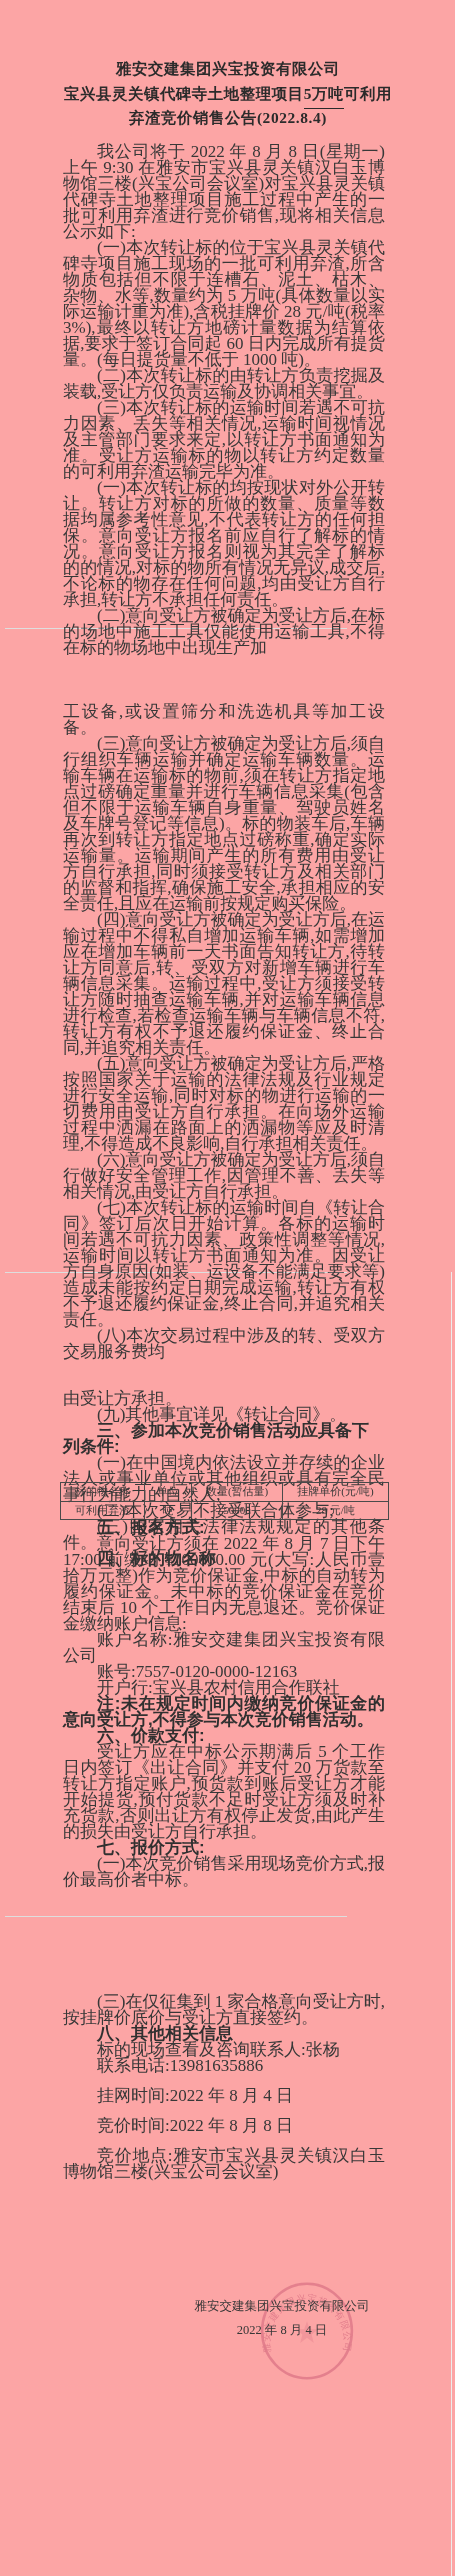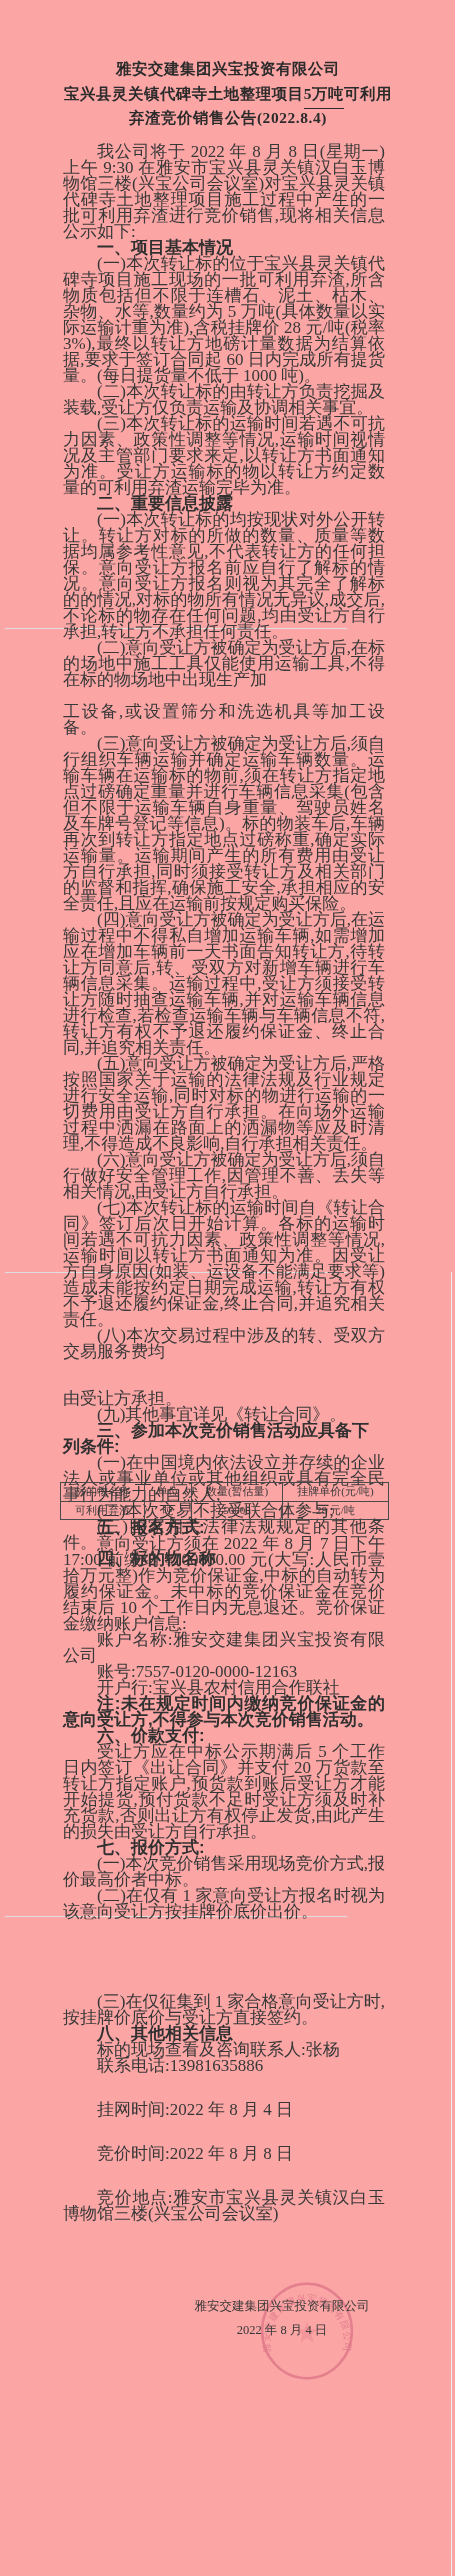--- a/index.html
+++ b/index.html
@@ -58,21 +58,21 @@
     font-weight:bold;
     font-family:"Liberation Sans","DejaVu Sans",sans-serif;
     color:#303030;
     text-align:left;
   }
   .body-block p.n{
     font-weight:bold;
     font-family:"Liberation Sans","DejaVu Sans",sans-serif;
     color:#303030;
   }
-  .body-block p.sp{ margin-top:28px; }
+  .body-block p.sp{ margin-top:14px; }
   #p1{ top:144px; }
   #p2{ top:704px; }
   #p3a{ top:1346px;margin-top:45px; }
   #p3b{ top:1520px; }
   #p4{ top:1994px; }
   .subject-table{
     position:absolute;
     top:1482px;
     left:60px;
     width:329px;
@@ -124,25 +124,23 @@
   <div class="scan-edge" style="top:1272px;height:1304px"></div>
 
   <div class="title-block">
     <div>雅安交建集团兴宝投资有限公司</div>
     <div><span>宝兴县灵关镇代碑寺土地整理项目</span><span class="u">5万吨</span><span>可利用</span></div>
     <div>弃渣竞价销售公告(2022.8.4)</div>
   </div>
 
   <div id="p1" class="body-block">
       <p class="p">我公司将于 2022 年 8 月 8 日(星期一)上午 9:30 在雅安市宝兴县灵关镇汉白玉博物馆三楼(兴宝公司会议室)对宝兴县灵关镇代碑寺土地整理项目施工过程中产生的一批可利用弃渣进行竞价销售,现将相关信息公示如下:</p>
-      <p class="h">一、项目基本情况</p>
       <p class="p">(一)本次转让标的位于宝兴县灵关镇代碑寺项目施工现场的一批可利用弃渣,所含物质包括但不限于连槽石、泥土、枯木、杂物、水等,数量约为 5 万吨(具体数量以实际运输计重为准),含税挂牌价 28 元/吨(税率 3%),最终以转让方地磅计量数据为结算依据,要求于签订合同起 60 日内完成所有提货量。(每日提货量不低于 1000 吨)。</p>
       <p class="p">(二)本次转让标的由转让方负责挖掘及装载,受让方仅负责运输及协调相关事宜。</p>
-      <p class="p">(三)本次转让标的运输时间若遇不可抗力因素、政策性调整等情况,运输时间视情况及主管部门要求来定,以转让方书面通知为准。受让方运输标的物以转让方约定数量的可利用弃渣运输完毕为准。</p>
-      <p class="h">二、重要信息披露</p>
+      <p class="p">(三)本次转让标的运输时间若遇不可抗力因素、丢失等相关情况,运输时间视情况及主管部门要求来定,以转让方书面通知为准。受让方运输标的物以转让方约定数量的可利用弃渣运输完毕为准。</p>
       <p class="p">(一)本次转让标的均按现状对外公开转让。转让方对标的所做的数量、质量等数据均属参考性意见,不代表转让方的任何担保。意向受让方报名前应自行了解标的情况。意向受让方报名则视为其完全了解标的的情况,对标的物所有情况无异议,成交后,不论标的物存在任何问题,均由受让方自行承担,转让方不承担任何责任。</p>
       <p class="p">(二)意向受让方被确定为受让方后,在标的场地中施工工具仅能使用运输工具,不得在标的物场地中出现生产加</p>
     </div>
 
   <div id="p2" class="body-block">
       <p class="c">工设备,或设置筛分和洗选机具等加工设备。</p>
       <p class="p">(三)意向受让方被确定为受让方后,须自行组织车辆运输并确定运输车辆数量。运输车辆在运输标的物前,须在转让方指定地点过磅确定重量并进行车辆信息采集(包含但不限于运输车辆自身重量、驾驶员姓名及车牌号登记等信息)。标的物装车后,车辆再次到转让方指定地点过磅称重,确定实际运输量。运输期间产生的所有费用由受让方自行承担,同时须接受转让方及相关部门的监督和指挥,确保施工安全,承担相应的安全责任,且应在运输前按规定购买保险。</p>
       <p class="p">(四)意向受让方被确定为受让方后,在运输过程中不得私自增加运输车辆,如需增加应在增加车辆前一天书面告知转让方,待转让方同意后,转、受双方对新增车辆进行车辆信息采集。运输过程中,受让方须接受转让方随时抽查运输车辆,并对运输车辆信息进行检查,若检查运输车辆与车辆信息不符,转让方有权不予退还履约保证金、终止合同,并追究相关责任。</p>
       <p class="p">(五)意向受让方被确定为受让方后,严格按照国家关于运输的法律法规及行业规定进行安全运输,同时对标的物进行运输的一切费用由受让方自行承担。在向场外运输过程中洒漏在路面上的洒漏物等应及时清理,不得造成不良影响,自行承担相关责任。</p>
       <p class="p">(六)意向受让方被确定为受让方后,须自行做好安全管理工作,因管理不善、丢失等相关情况,由受让方自行承担。</p>
@@ -181,21 +179,20 @@
       <p class="h">五、报名方式:</p>
       <p class="p">意向受让方须在 2022 年 8 月 7 日下午 17:00 前缴纳 ¥100000.00 元(大写:人民币壹拾万元整)作为竞价保证金,中标的自动转为履约保证金。未中标的竞价保证金在竞价结束后 10 个工作日内无息退还。竞价保证金缴纳账户信息:</p>
       <p class="p">账户名称:雅安交建集团兴宝投资有限公司</p>
       <p class="p">账号:7557-0120-0000-12163</p>
       <p class="p">开户行:宝兴县农村信用合作联社</p>
       <p class="n">注:未在规定时间内缴纳竞价保证金的意向受让方,不得参与本次竞价销售活动。</p>
       <p class="h">六、价款支付:</p>
       <p class="p">受让方应在中标公示期满后 5 个工作日内签订《出让合同》并支付 20 万货款至转让方指定账户,预货款到账后受让方才能开始提货,预付货款不足时受让方须及时补充货款,否则出让方有权停止发货,由此产生的损失由受让方自行承担。</p>
       <p class="h">七、报价方式:</p>
       <p class="p">(一)本次竞价销售采用现场竞价方式,报价最高价者中标。</p>
-      <p class="p">(二)在仅有 1 家意向受让方报名时视为该意向受让方按挂牌价底价出价。</p>
     </div>
 
   <div id="p4" class="body-block">
       <p class="p">(三)在仅征集到 1 家合格意向受让方时,按挂牌价底价与受让方直接签约。</p>
       <p class="h">八、其他相关信息</p>
       <p class="p">标的现场查看及咨询联系人:张杨</p>
       <p class="p">联系电话:13981635886</p>
       <p class="p sp">挂网时间:2022 年 8 月 4 日</p>
       <p class="p sp">竞价时间:2022 年 8 月 8 日</p>
       <p class="p sp">竞价地点:雅安市宝兴县灵关镇汉白玉博物馆三楼(兴宝公司会议室)</p>

